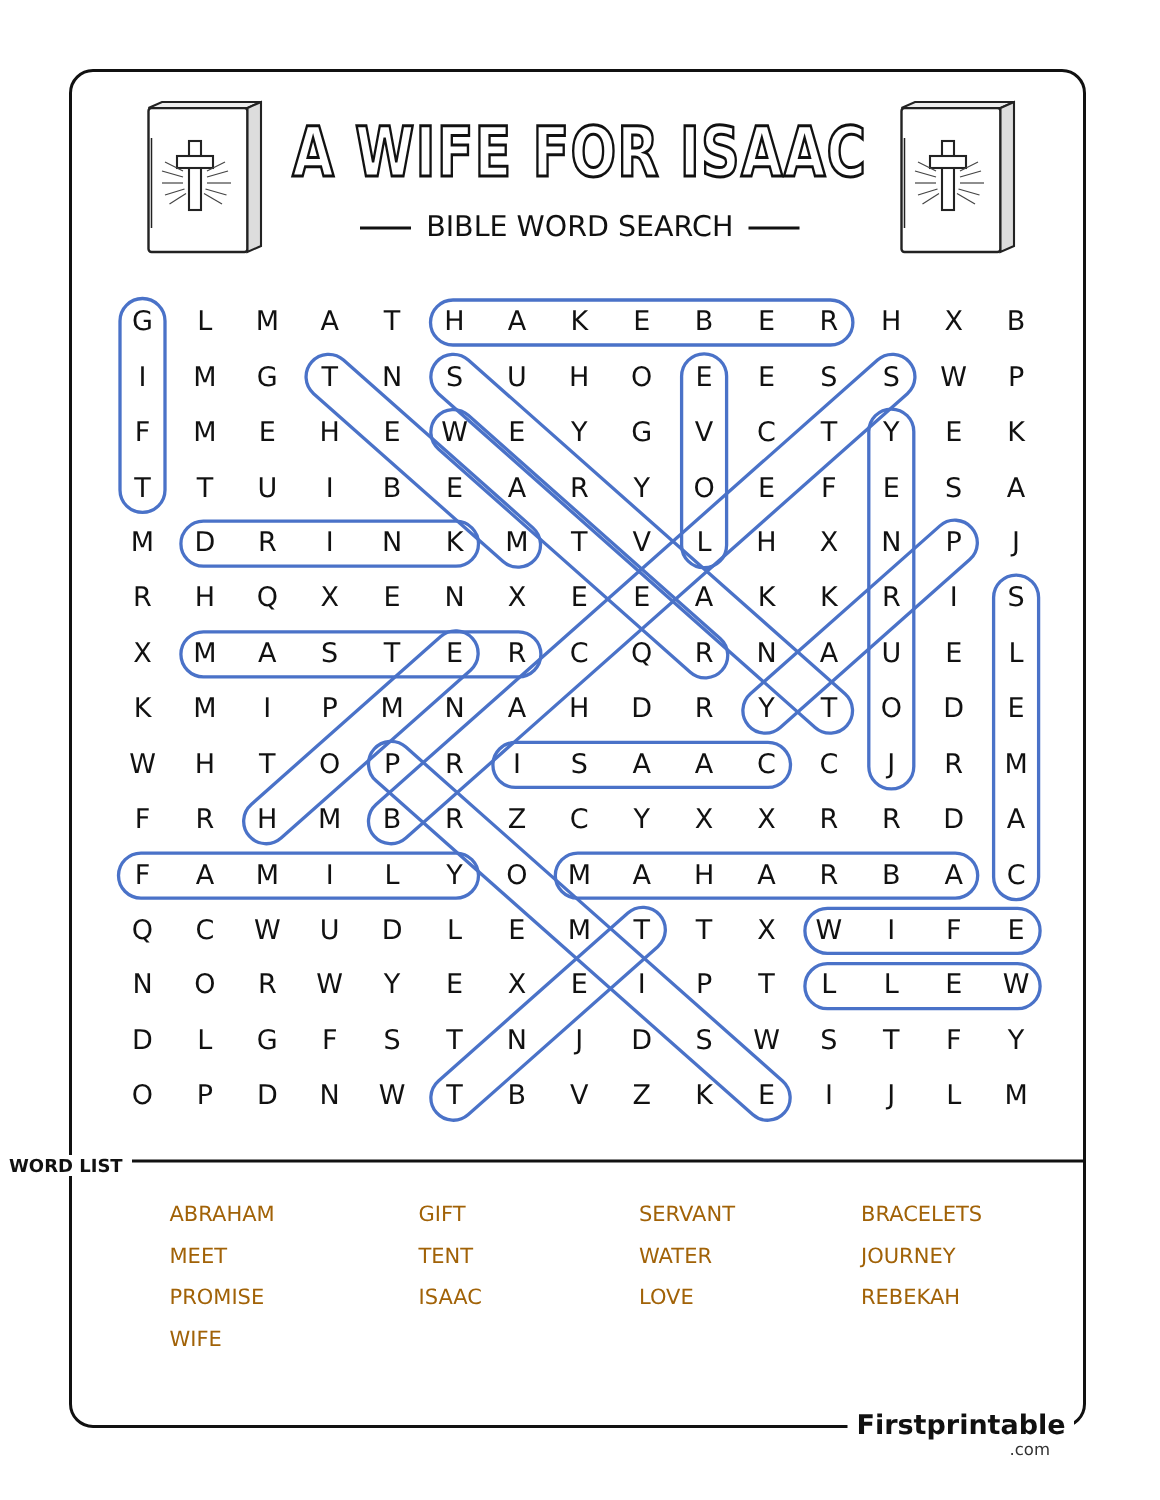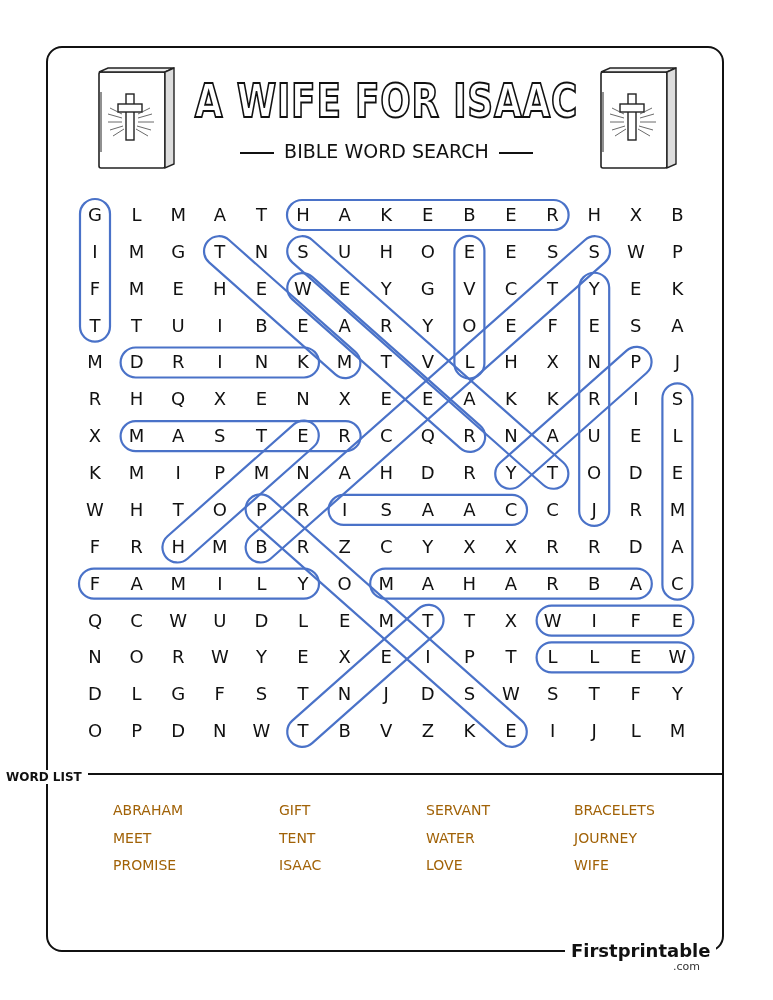--- a/index.html
+++ b/index.html
@@ -327,17 +327,18 @@
     <div class="word">GIFT</div>
     <div class="word">SERVANT</div>
     <div class="word">BRACELETS</div>
     <div class="word">MEET</div>
     <div class="word">TENT</div>
     <div class="word">WATER</div>
     <div class="word">JOURNEY</div>
     <div class="word">PROMISE</div>
     <div class="word">ISAAC</div>
     <div class="word">LOVE</div>
+    <div class="word">REBEKAH</div>
     <div class="word">WIFE</div>
   </div>
 
 <div class="brand">Firstprintable</div>
 <div class="brand-com">.com</div>
 
 </body></html>

